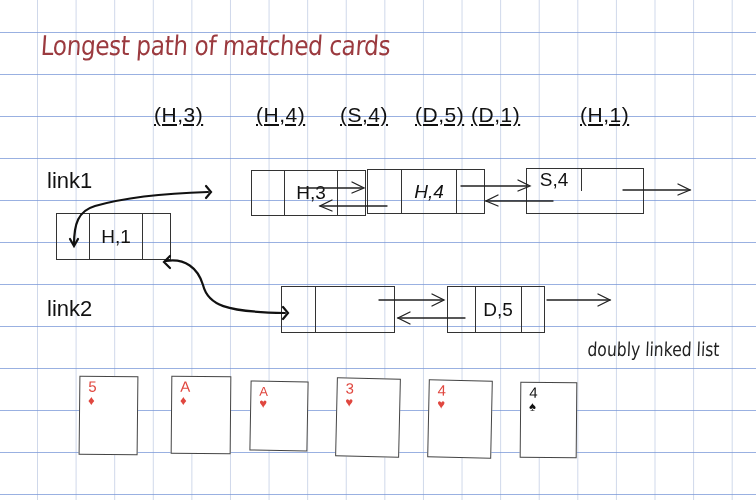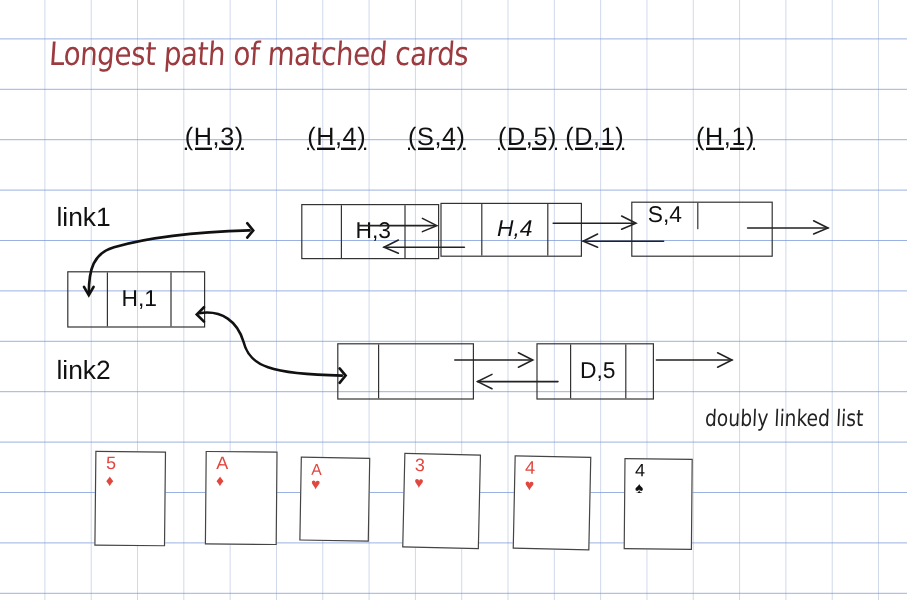--- a/index.html
+++ b/index.html
@@ -68,21 +68,21 @@
   <div class="cell" style="width:34px;"></div>
   <div class="cell val" style="width:55px;">H,4</div>
   <div class="cell" style="width:27px;"></div>
 </div>
 <div class="node" style="left:526px; top:168px; width:118px; height:46px;flex-direction:column;">
   <div class="cell" style="width:34px;"></div>
   <div class="cell val" style="width:55px;">S,4</div>
   <div class="cell" style="width:27px;"></div>
 </div>
 
-<div class="node" style="left:56px; top:226px; width:115px; height:47px;">
+<div class="node" style="left:56px; top:213px; width:115px; height:47px;">
   <div class="cell" style="width:33px;"></div>
   <div class="cell val" style="width:53px;">H,1</div>
   <div class="cell" style="width:27px;"></div>
 </div>
 
 <div class="node" style="left:281px; top:286px; width:114px; height:47px;">
   <div class="cell" style="width:34px;"></div>
   <div class="cell" style="width:26px;"></div>
 </div>
 <div class="node" style="left:447px; top:286px; width:98px; height:47px;">

